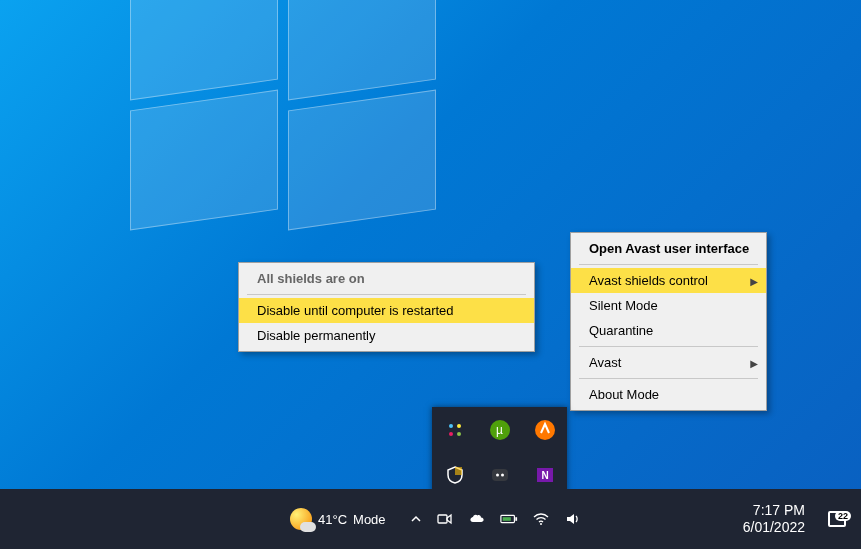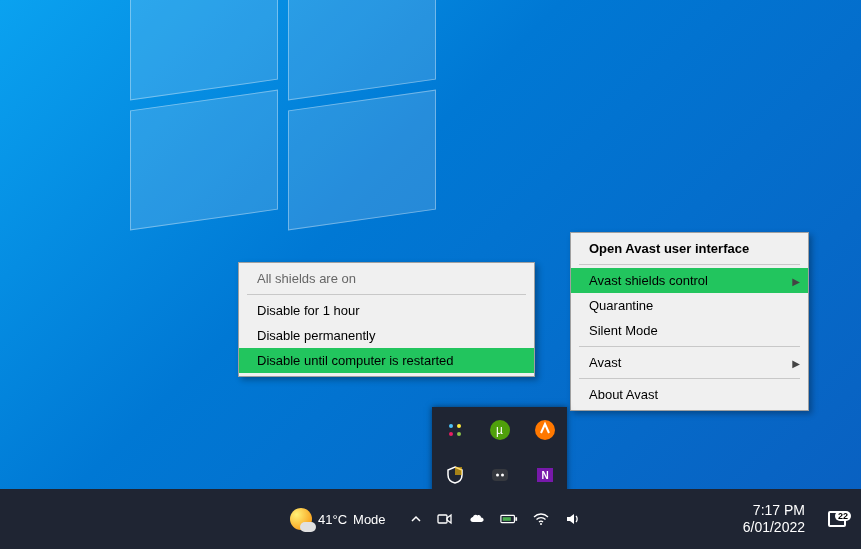--- a/index.html
+++ b/index.html
@@ -19,28 +19,28 @@
 .winlogo .bl { left: 0; top: 100px; width: 148px; height: 120px; transform: skewY(-8deg); }
 .winlogo .br { left: 158px; top: 100px; width: 148px; height: 120px; transform: skewY(-8deg); }
 
 
 .menu {
   position: absolute; background: #f0f0f0; border: 1px solid #a0a0a0;
   box-shadow: 3px 3px 6px rgba(0,0,0,0.3);
   font-size: 13px; color: #000;
 }
 .menu .item { padding: 5px 14px 5px 18px; cursor: default; white-space: nowrap; position: relative; }
-.menu .item.hov { background: #22c55e; }
-.menu .item.header { font-weight: normal; color: #666; pointer-events: none; }
+.menu .item.hov { background: #fde047; }
+.menu .item.header { font-weight: bold; color: #666; pointer-events: none; }
 .menu .item.bold { font-weight: bold; }
 .menu .sep { height: 1px; background: #c8c8c8; margin: 3px 8px; }
 .menu .item .arrow { position: absolute; right: 8px; top: 50%; transform: translateY(-50%); font-size: 10px; color: #444; }
 
 .submenu { left: 238px; top: 262px; width: 297px; padding: 3px 0; }
-.mainmenu { left: 570px; top: 232px; width: 239px; padding: 3px 0; }
+.mainmenu { left: 570px; top: 232px; width: 197px; padding: 3px 0; }
 
 
 .trayflyout {
   position: absolute; left: 432px; top: 407px; width: 135px; height: 90px;
   background: #1f2533; box-shadow: 0 0 6px rgba(0,0,0,0.5);
 }
 .trayflyout .row { display: flex; justify-content: space-around; align-items: center; height: 45px; }
 .trayflyout .ticon { width: 24px; height: 24px; display: flex; align-items: center; justify-content: center; font-size: 16px; color: #fff; }
 .mu { background: #4fa00b; border-radius: 50%; width: 20px; height: 20px; line-height: 20px; text-align: center; font-size: 12px; }
 
@@ -71,41 +71,40 @@
   <div class="winlogo">
     <div class="pane tl"></div>
       <div class="pane tr"></div>
     <div class="pane bl"></div>
       <div class="pane br"></div>
   </div>
 
   <div class="menu submenu">
     <div class="item header">All shields are on</div>
     <div class="sep"></div>
-    <div class="item">Disable for 1 hour</div>
+    <div class="item hov">Disable until computer is restarted</div>
     <div class="item">Disable permanently</div>
-    <div class="item hov">Disable until computer is restarted</div>
   </div>
 
   <div class="menu mainmenu">
     <div class="item bold">Open Avast user interface</div>
     <div class="sep"></div>
     <div class="item hov">
       <span>Avast shields control</span>
       <span class="arrow">▶</span>
     </div>
+    <div class="item">Silent Mode</div>
     <div class="item">Quarantine</div>
-    <div class="item">Silent Mode</div>
     <div class="sep"></div>
     <div class="item">
       <span>Avast</span>
       <span class="arrow">▶</span>
     </div>
     <div class="sep"></div>
-    <div class="item">About Avast</div>
+    <div class="item">About Mode</div>
   </div>
 
   <div class="trayflyout">
     <div class="row">
       <div class="ticon">
         <svg width="20" height="20" viewBox="0 0 20 20">
             <circle cx="6" cy="6" r="2" fill="#4fc3f7"></circle>
             <circle cx="14" cy="6" r="2" fill="#ffeb3b"></circle>
             <circle cx="6" cy="14" r="2" fill="#e91e63"></circle>
             <circle cx="14" cy="14" r="2" fill="#8bc34a"></circle>

